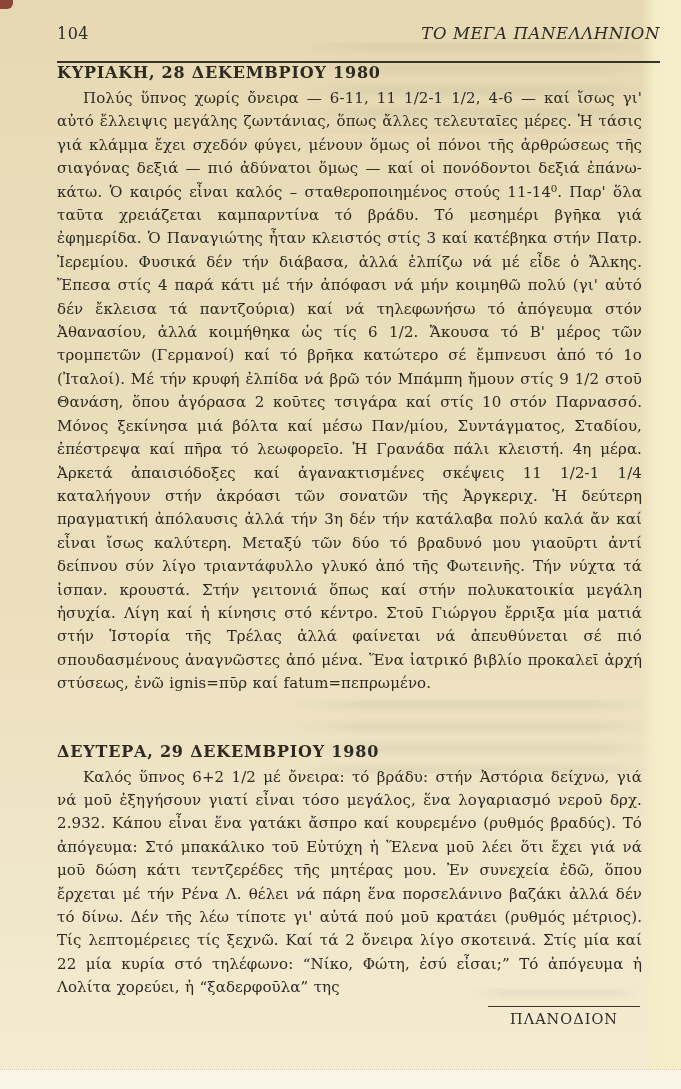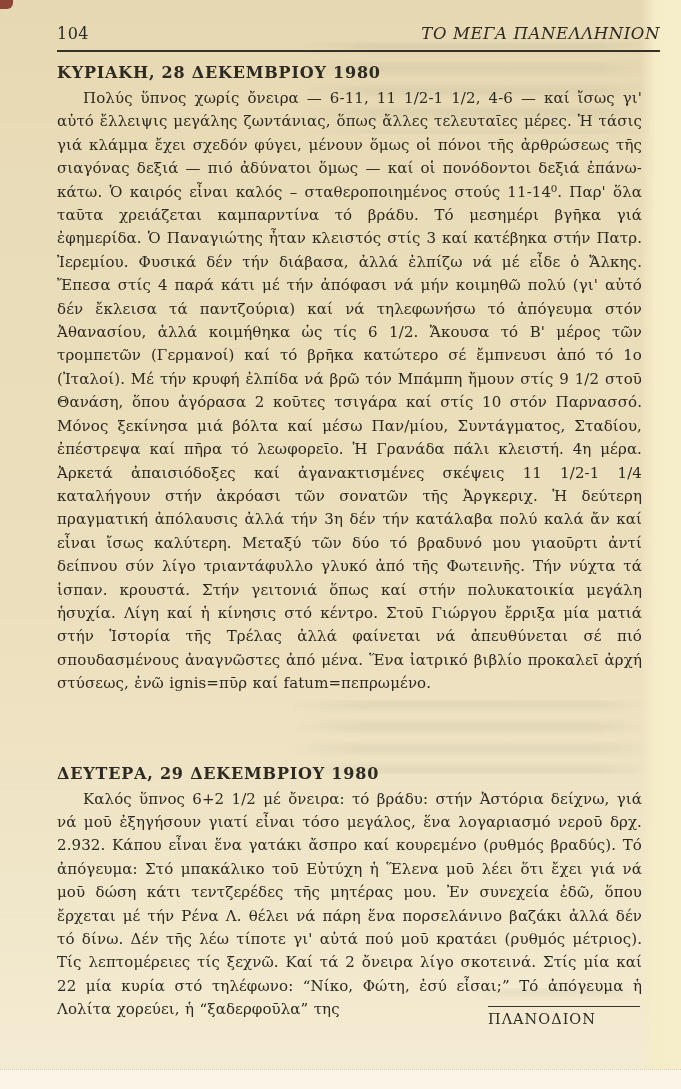--- a/index.html
+++ b/index.html
@@ -27,45 +27,45 @@
     border-top:1px dotted rgba(170,150,110,.45);
   }
   .corner-mark{
     position:absolute;top:0;left:0;width:13px;height:9px;
     background:#7e2b20;border-radius:0 0 6px 0;opacity:.85;
   }
   .running-head{
     position:absolute;left:57px;top:24px;width:603px;
     display:flex;justify-content:space-between;align-items:center;
     border-bottom:2px solid #35322a;
-    padding-bottom:7px;
+    padding-bottom:18px;
     color:#2e2b23;
   }
   .page-num{font-size:16px;letter-spacing:.5px;}
   .running-title{font-style:italic;font-size:16.5px;letter-spacing:.6px;margin-left:16px;}
   .content{
     position:absolute;left:57px;top:63px;width:585px;
     color:#2d2a22;
   }
   .entry-heading{
     font-size:16px;font-weight:bold;letter-spacing:.8px;
     margin:0 0 5px 0;color:#2d2a22;
   }
   .entry-body{
     margin:0;
     font-size:15px;line-height:23.4px;
     text-align:justify;text-indent:26px;
     letter-spacing:.1px;
     word-spacing:.5px;
   }
-  .entry+.entry{margin-top:68px;}
+  .entry+.entry{margin-top:46px;}
   .footer{
     position:absolute;right:41px;top:1006px;width:152px;
     border-top:1.5px solid #3a362c;
-    padding-top:4px;text-align:left;
+    padding-top:4px;text-align:center;
     font-size:14.5px;letter-spacing:1px;color:#2e2b23;
   }
   
   .bleed{
     position:absolute;pointer-events:none;
     background:repeating-linear-gradient(180deg,
       rgba(150,150,120,.14) 0px, rgba(150,150,120,.14) 9px,
       rgba(0,0,0,0) 9px, rgba(0,0,0,0) 22px);
     filter:blur(3px);
     -webkit-mask-image:linear-gradient(90deg,transparent,black 20%,black 85%,transparent);

